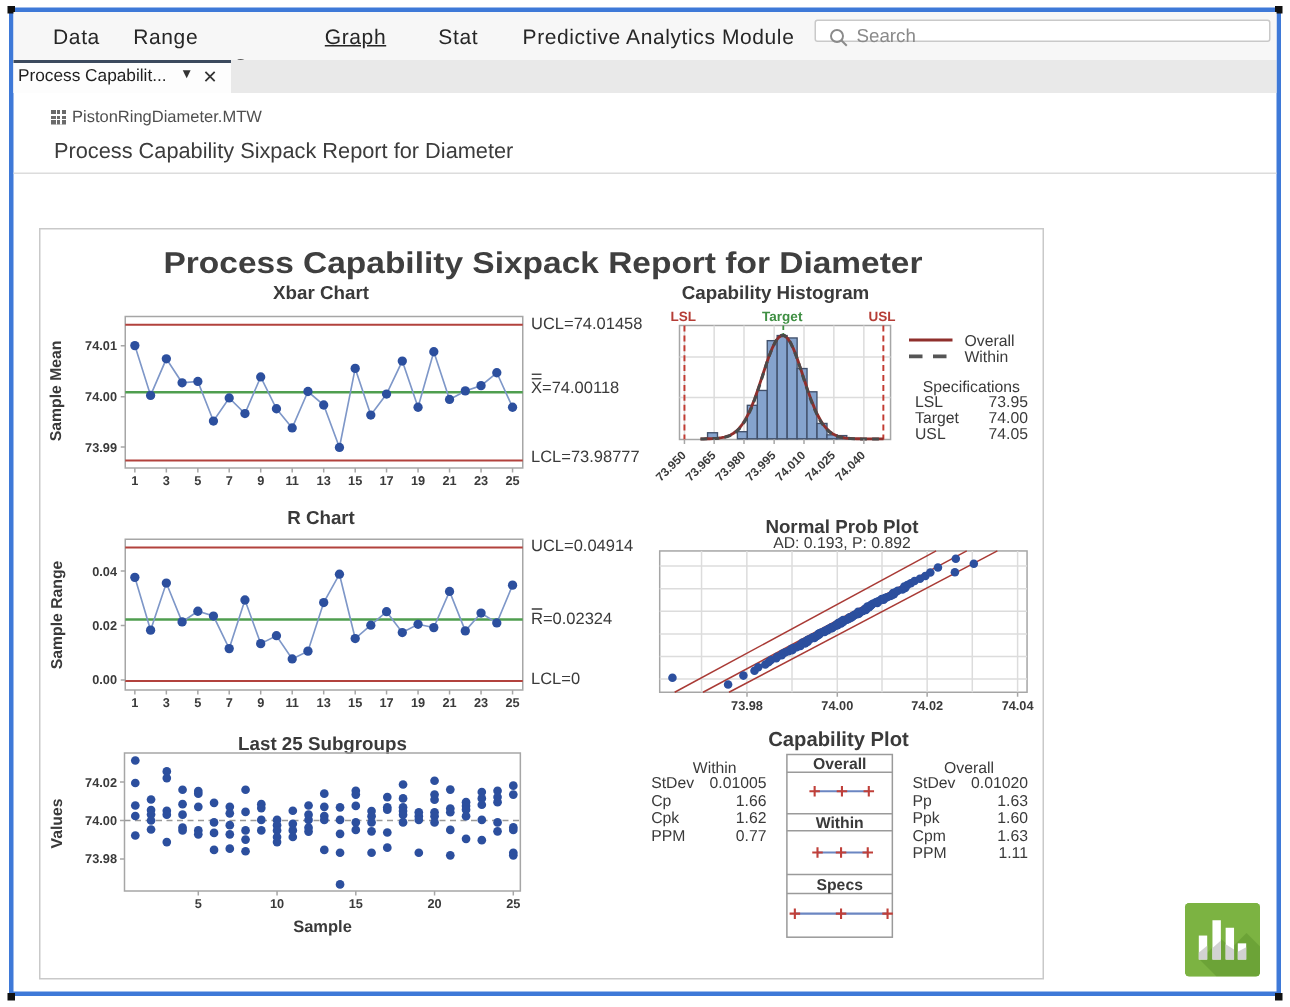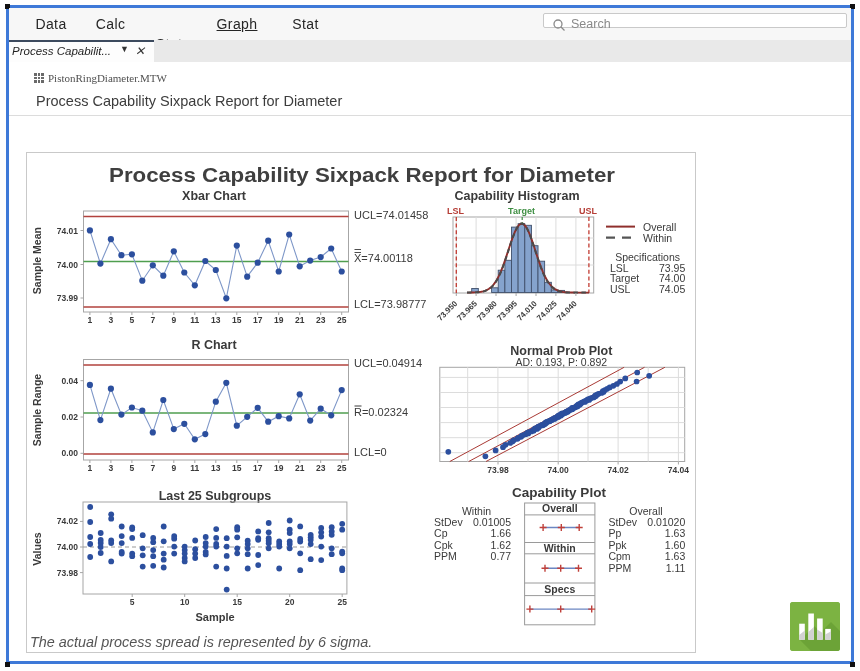--- a/index.html
+++ b/index.html
@@ -2,45 +2,46 @@
 <html><head><meta charset="utf-8">
 <style>
 * { margin:0; padding:0; box-sizing:border-box; }
 html,body { width:860px; height:671px; background:#fff; font-family:"Liberation Sans", sans-serif; overflow:hidden; }
 #frame { position:absolute; left:6px; top:5px; width:848px; height:659px; border:3px solid #3e79d8; background:#fff; }
 #menubar { position:absolute; left:9px; top:8px; width:842px; height:32px; background:#f7f7f7; }
 .mi { position:absolute; top:0; height:32px; line-height:32px; font-size:14px; letter-spacing:0.4px; color:#262626; transform:translateX(-50%); }
 #search { position:absolute; left:543px; top:13px; width:304px; height:15px; background:#fff; border:1px solid #c9c9c9; border-radius:2px;padding-left:44px; }
 #search span { position:absolute; left:27px; top:3px; font-size:12.5px; color:#8a8a8a; }
 #tabbar { position:absolute; left:9px; top:40px; width:842px; height:22px; background:#e9e9e9; }
-#tab { position:absolute; left:0; top:0; width:145px; height:22px; background:#fdfdfd; border-top:2px solid #3c4a5e;font-style:italic; }
+#tab { position:absolute; left:0; top:0; width:145px; height:22px; background:#fdfdfd; border-top:2px solid #3c4a5e; }
 #tab .t { position:absolute; left:3px; top:3px; font-size:11.5px; color:#1f1f1f; }
 #tab .c { position:absolute; left:111px; top:2px; font-size:9px; color:#333; }
 #tab .x { position:absolute; left:126px; top:2px; font-size:12px; color:#333; }
 #wsrow { position:absolute; left:34px; top:72px; height:12px; }
-#wsrow span { position:absolute; left:14px; top:0px; font-size:11px; color:#4f4f4f;font-family:Liberation Serif, serif; }
+#wsrow span { position:absolute; left:14px; top:0px; font-size:11px; color:#4f4f4f; }
 #doctitle { position:absolute; left:36px; top:93px; font-size:14.5px; color:#3c3c3c; }
 #sep { position:absolute; left:9px; top:115px; width:842px; height:1px; background:#dcdcdc; }
 #panel { position:absolute; left:26px; top:152px; width:670px; height:501px; border:1px solid #c9c9c9; background:#fff; }
 #footer { position:absolute; left:3px; top:481px; font-size:14.4px; font-style:italic; color:#555; }
 #mticon { position:absolute; left:790px; top:602px; width:50px; height:49px; background:#7cb342; border-radius:3px; overflow:hidden; }
 .corner { position:absolute; width:5px; height:5px; background:#111; }
 </style></head>
 <body>
 <div id="frame"></div>
 <div class="corner" style="left:5px;top:4px;"></div>
 <div class="corner" style="left:850px;top:4px;"></div>
 <div class="corner" style="left:5px;top:662px;"></div>
 <div class="corner" style="left:850px;top:662px;"></div>
 <div id="menubar">
  <span class="mi" style="left:42px;">Data</span>
- <span class="mi" style="left:101.5px;">Calc</span>
+ <span class="mi" style="left:101.5px;">Range</span>
  <span class="mi" style="left:160px;margin-top:20px;">Stat</span>
  <span class="mi" style="left:228px;text-decoration:underline;">Graph</span>
  <span class="mi" style="left:296.5px;">Stat</span>
+ <span class="mi" style="left:430px;">Predictive Analytics Module</span>
 </div>
 <div id="search">
  <svg width="14" height="14" style="position:absolute;left:8px;top:4px;" viewBox="0 0 14 14">
       <circle cx="6" cy="6" r="4" fill="none" stroke="#8a8a8a" stroke-width="1.3"></circle>
       <line x1="9" y1="9" x2="12.5" y2="12.5" stroke="#8a8a8a" stroke-width="1.3"></line>
     </svg>
  <span>Search</span>
 </div>
 <div id="tabbar">
  <div id="tab">
@@ -579,21 +580,20 @@
 <text x="658.3" y="372.6" text-anchor="end" font-size="10.5" fill="#3a3a3a">0.01020</text>
 <text x="581.4" y="384.2" font-size="10.5" fill="#3a3a3a">Pp</text>
 <text x="658.3" y="384.2" text-anchor="end" font-size="10.5" fill="#3a3a3a">1.63</text>
 <text x="581.4" y="395.8" font-size="10.5" fill="#3a3a3a">Ppk</text>
 <text x="658.3" y="395.8" text-anchor="end" font-size="10.5" fill="#3a3a3a">1.60</text>
 <text x="581.4" y="407.4" font-size="10.5" fill="#3a3a3a">Cpm</text>
 <text x="658.3" y="407.4" text-anchor="end" font-size="10.5" fill="#3a3a3a">1.63</text>
 <text x="581.4" y="419" font-size="10.5" fill="#3a3a3a">PPM</text>
 <text x="658.3" y="419" text-anchor="end" font-size="10.5" fill="#3a3a3a">1.11</text>
 </svg>
-<div id="footer">The actual process spread is represented by 6 sigma.</div>
 </div>
 <div id="mticon">
  <svg width="50" height="49" viewBox="0 0 50 49">
   <rect width="50" height="49" fill="#7cb342"></rect>
   <polygon points="10,38 24,24 31,30 41,20 50,29 50,49 21,49" fill="#6aa035" opacity="0.85"></polygon>
   <g fill="#fff">
    <rect x="9.2" y="21.7" width="5.6" height="16"></rect>
    <rect x="18.3" y="11.5" width="5.6" height="26.2"></rect>
    <rect x="27.1" y="16.5" width="5.6" height="21.2"></rect>
    <rect x="35.2" y="26.9" width="5.6" height="10.8"></rect>

